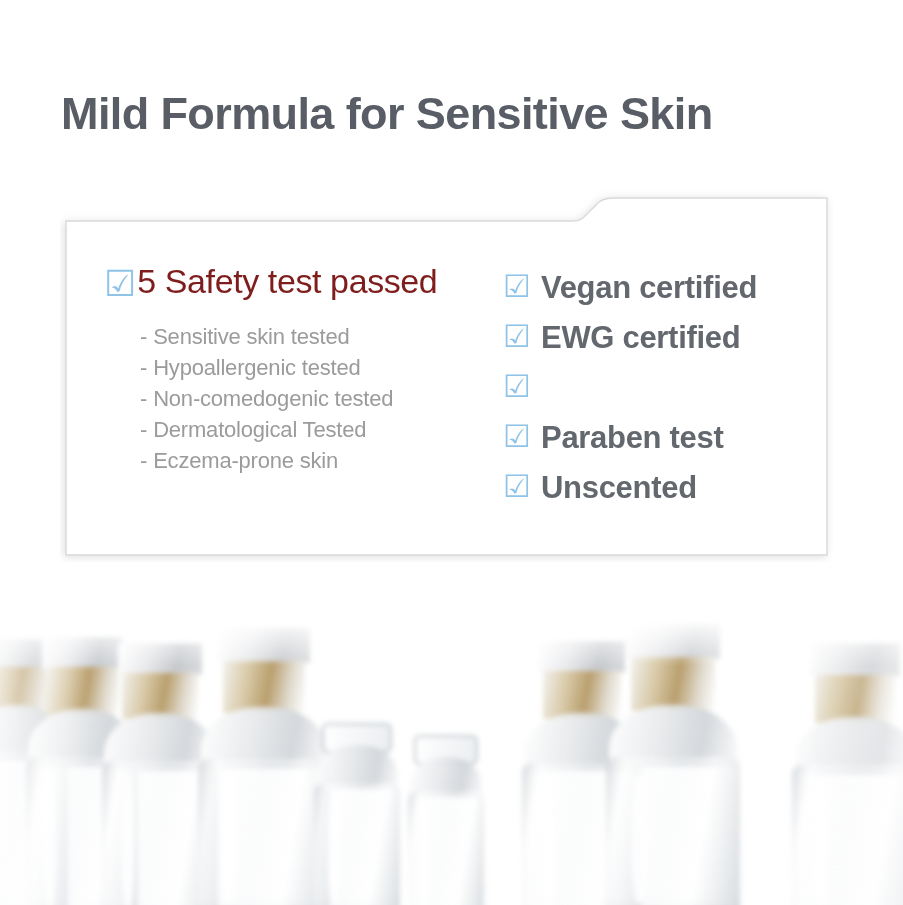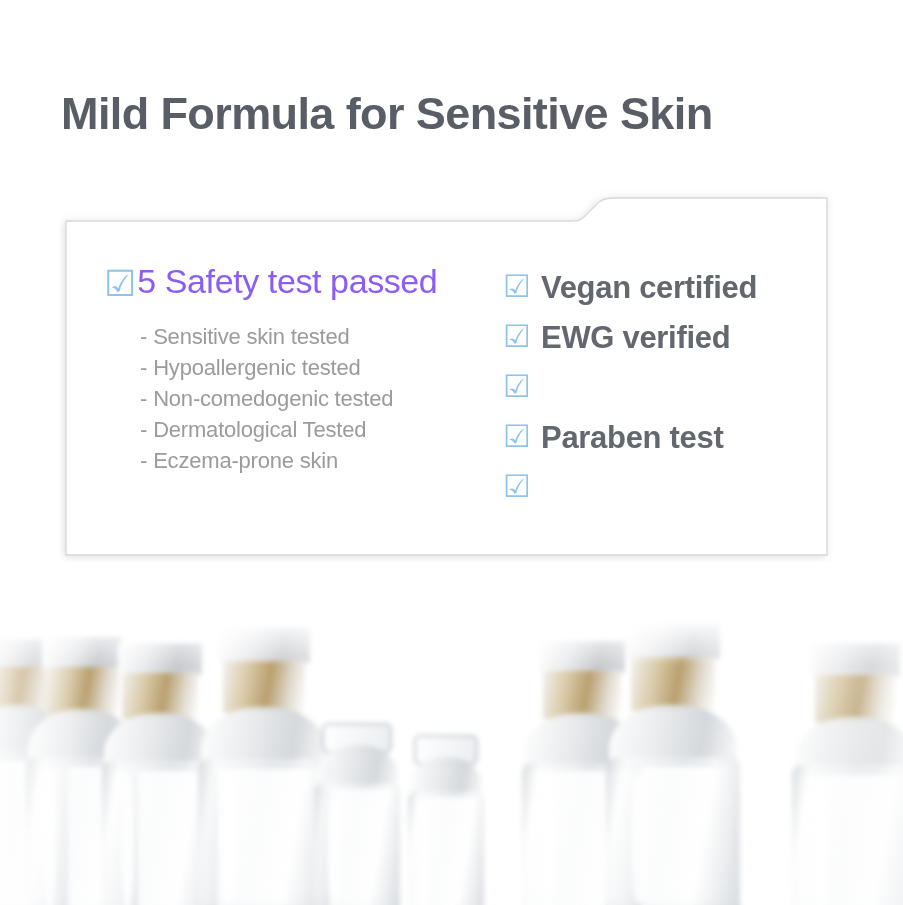--- a/index.html
+++ b/index.html
@@ -65,21 +65,21 @@
     font-size: 36px;
     line-height: 1;
     color: #8fc4e8;
     margin-right: 1px;
     position: relative;
     top: 2px;
   }
   .headline-text {
     font-size: 34px;
     line-height: 1;
-    color: #8b5cf6;
+    color: #7f1d1d;
     letter-spacing: -0.4px;
     white-space: nowrap;
   }
   .sub-list {
     margin: 12px;
     padding: 0;
     list-style: none;
     margin-top: 21px;
     margin-left: 36px;
   }
@@ -255,31 +255,32 @@
         </ul>
       </div>
 
       <div class="col-right">
         <div class="cert-row">
           <span class="cert-check">☑</span>
           <span class="cert-label">Vegan certified</span>
         </div>
         <div class="cert-row">
           <span class="cert-check">☑</span>
-          <span class="cert-label">EWG verified</span>
+          <span class="cert-label">EWG certified</span>
         </div>
         <div class="cert-row">
           <span class="cert-check">☑</span>
         </div>
         <div class="cert-row">
           <span class="cert-check">☑</span>
           <span class="cert-label">Paraben test</span>
         </div>
         <div class="cert-row">
           <span class="cert-check">☑</span>
+          <span class="cert-label">Unscented</span>
         </div>
       </div>
 
     </div>
   </div>
 
   <div class="product-photo">
     <div class="photo-blur">
 
       <div class="vial" style="left:-38px; width:108px; height:300px;">

